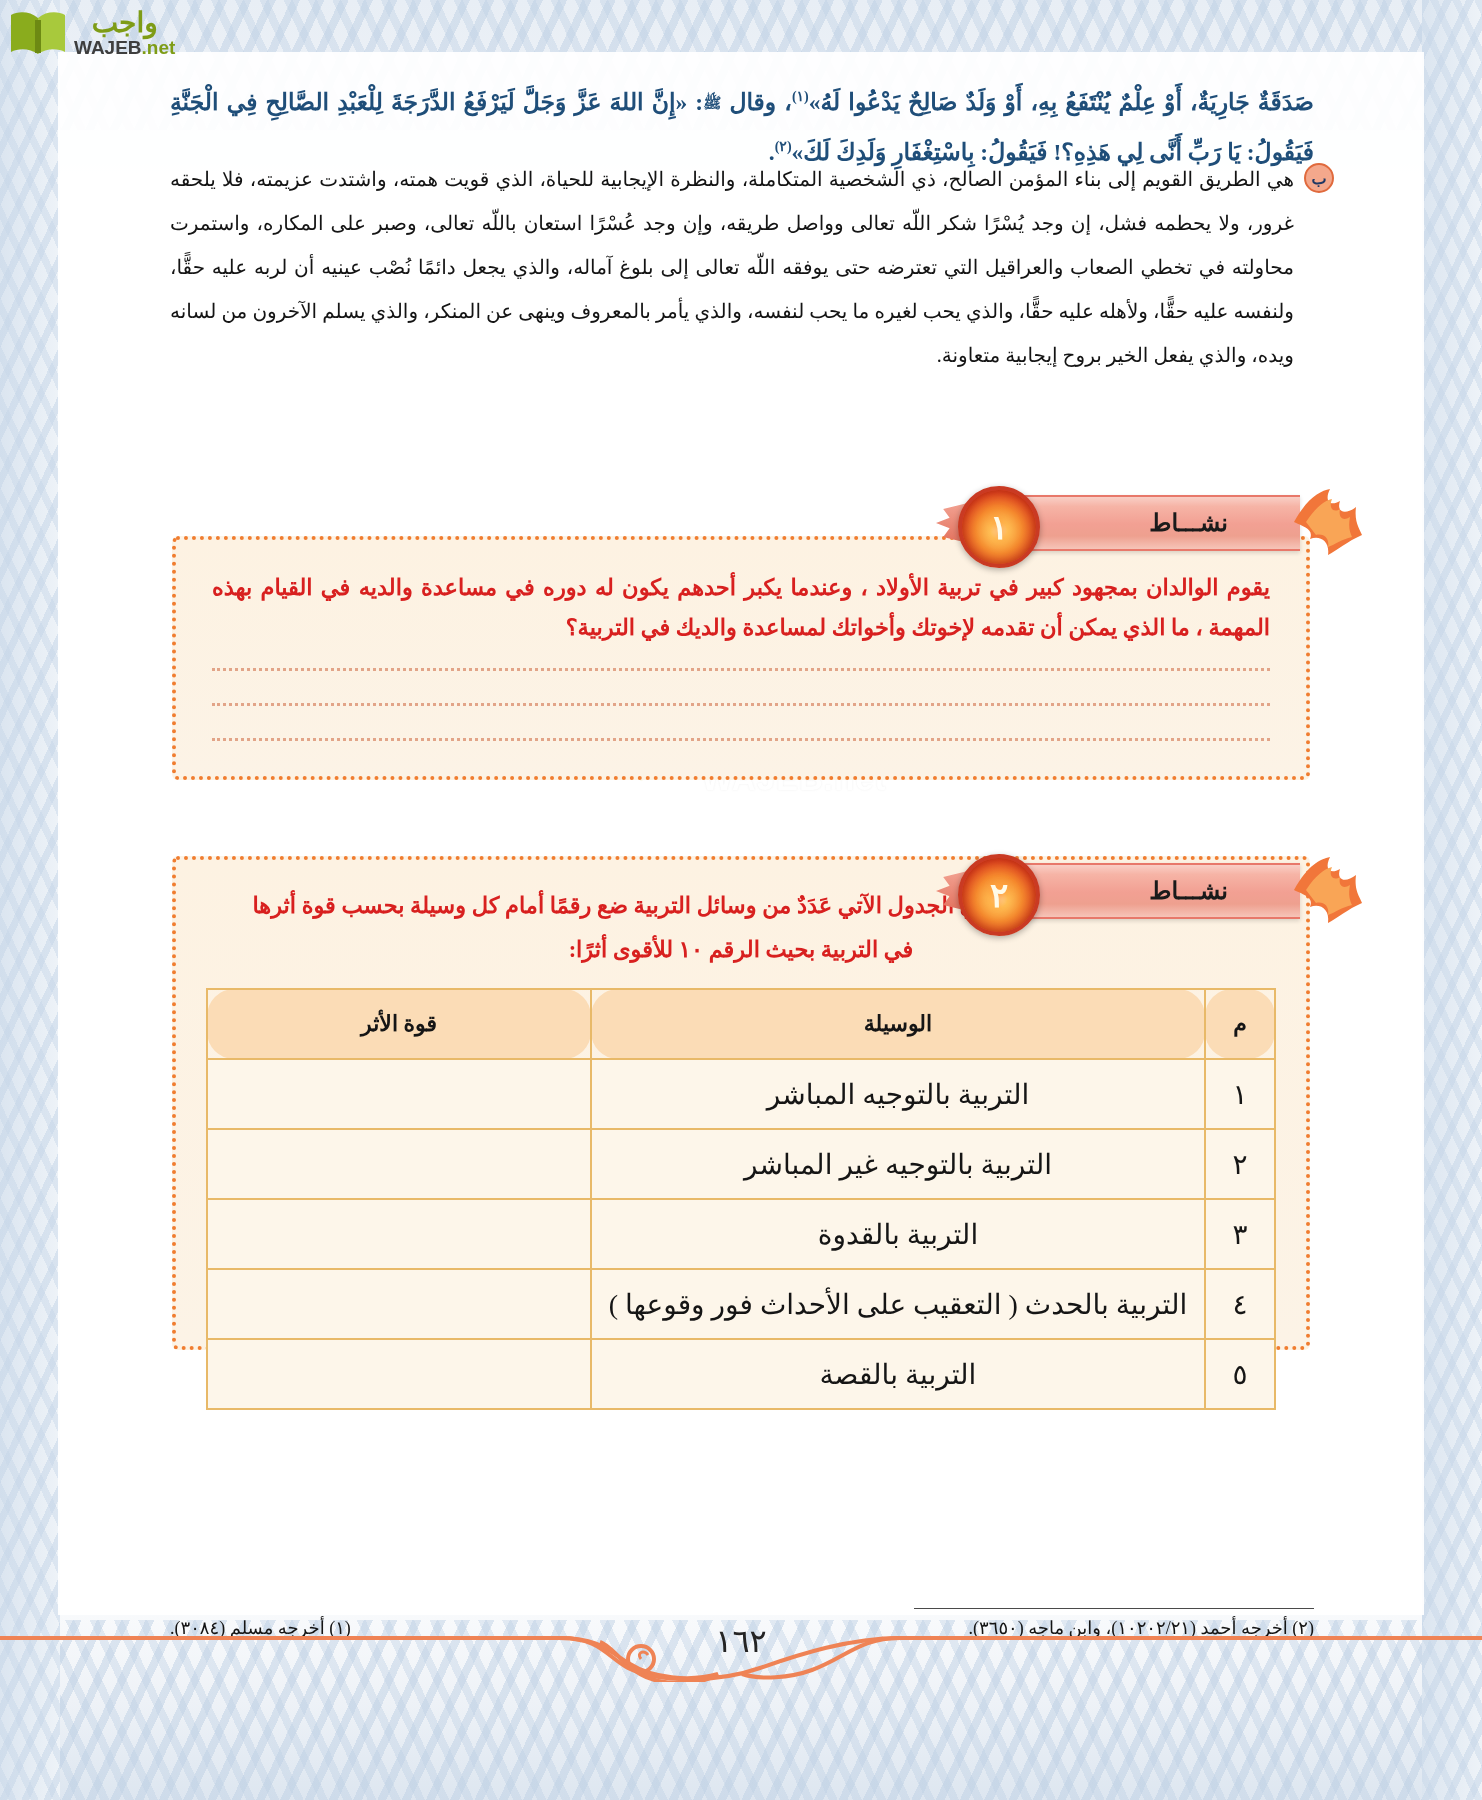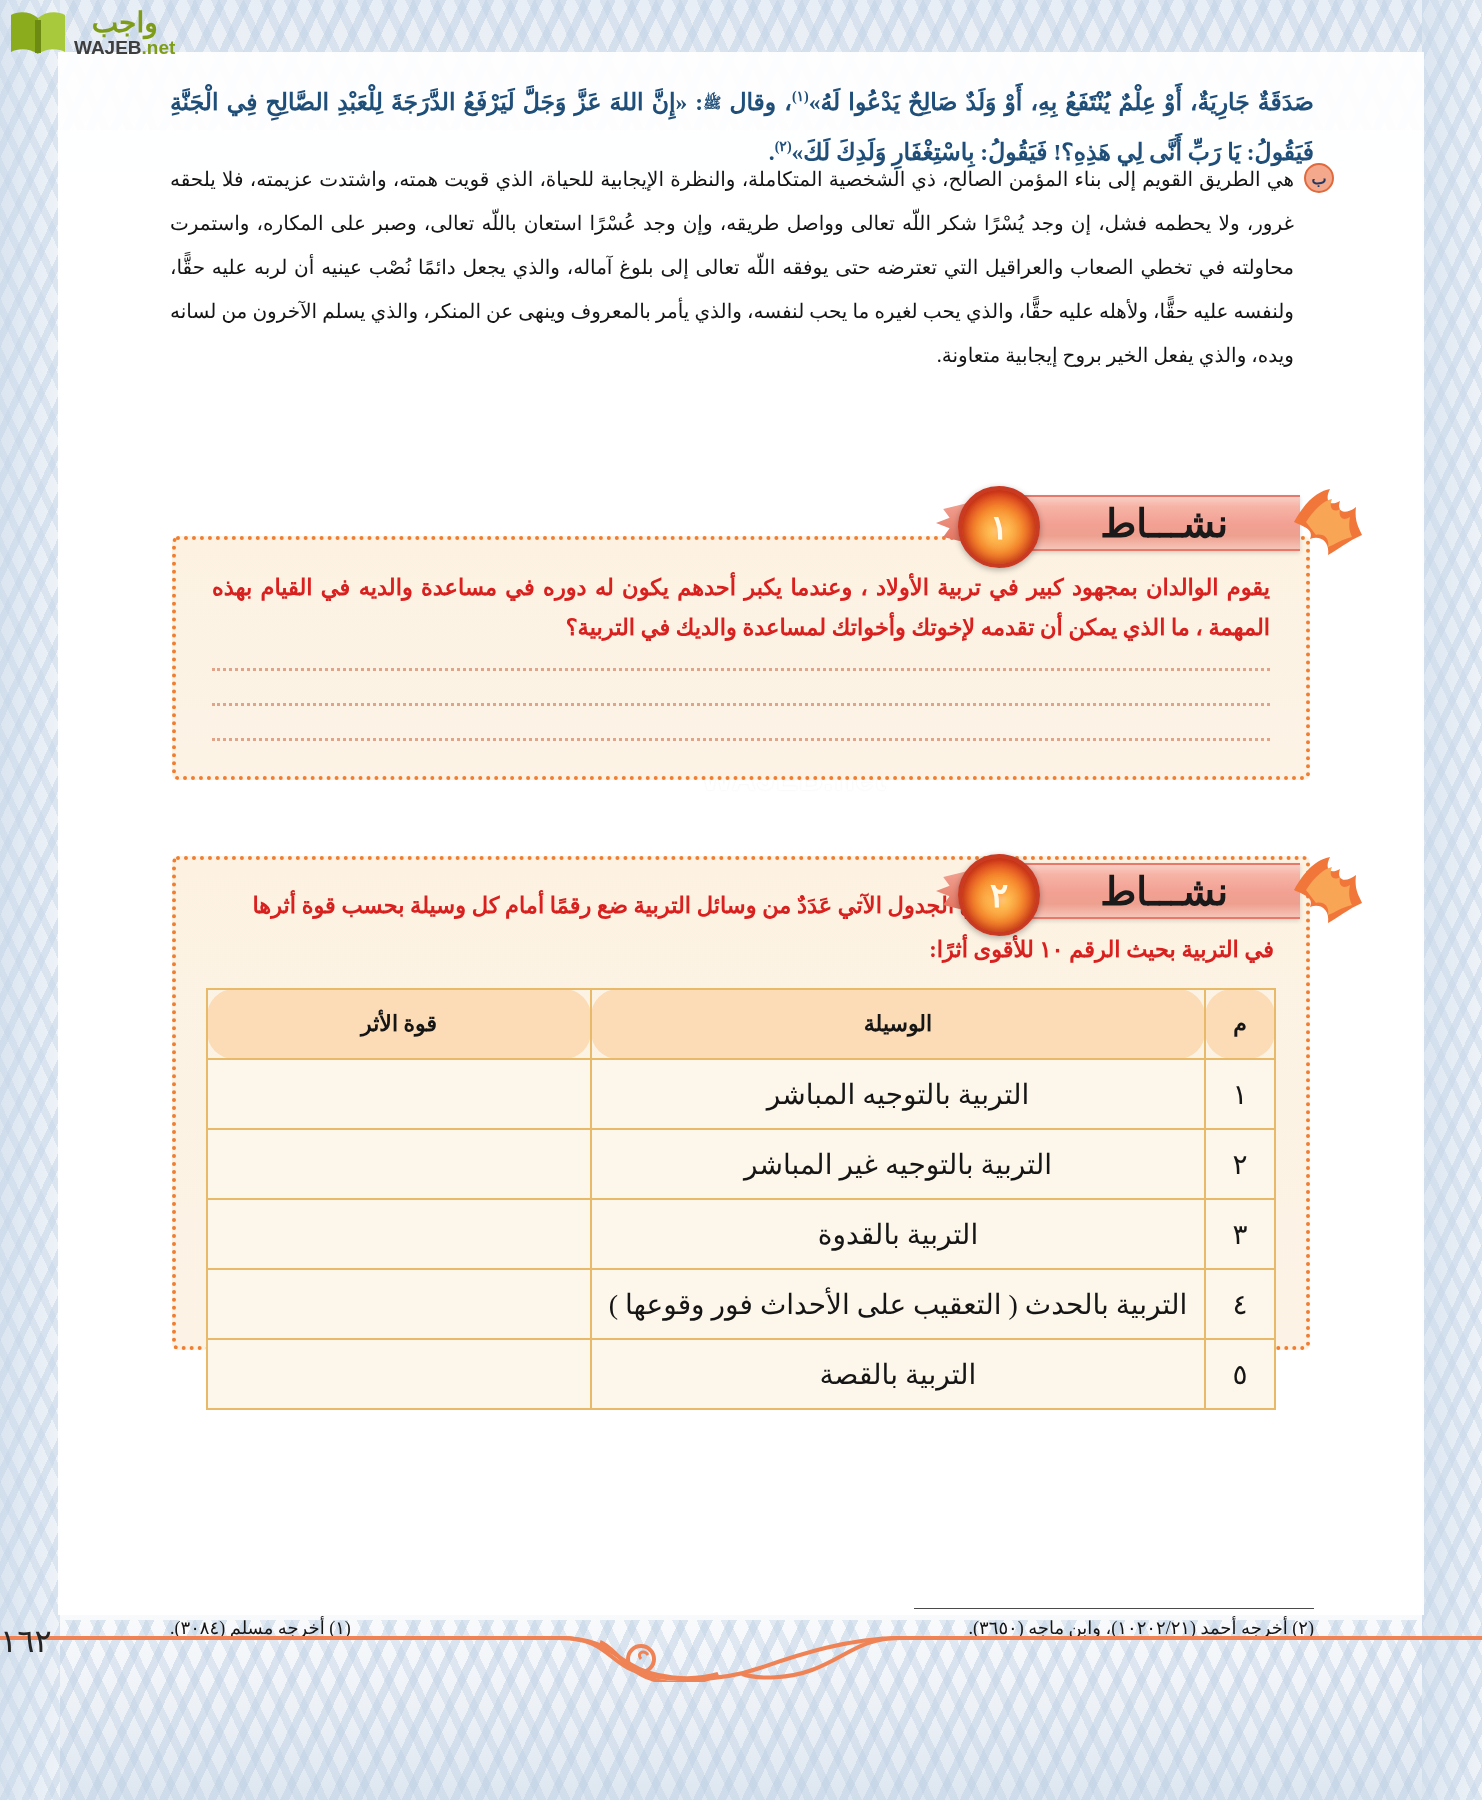--- a/index.html
+++ b/index.html
@@ -198,21 +198,21 @@
     border-bottom: 2px solid #e8786a;
     border-radius: 4px 0 0 4px;
     display: flex;
     align-items: center;
     justify-content: flex-start;
     padding-right: 16px;
     box-shadow: 0 2px 4px rgba(0,0,0,.14);
   }
   .banner-word {
     font-family: "Liberation Sans", sans-serif;
-    font-size: 39px;
+    font-size: 24px;
     font-weight: bold;
     color: #1a1a1a;
     letter-spacing: 1px;
     margin-right: 56px;
     white-space: nowrap;
   }
   .flame-disc {
     position: absolute;
     left: -26px;
     top: -11px;
@@ -333,21 +333,21 @@
     left: 0;
     right: 0;
     bottom: 118px;
     height: 70px;
     z-index: 10;
   }
   .page-no {
     position: absolute;
     left: 0; right: 0;
     bottom: 140px;
-    text-align: left;
+    text-align: center;
     font-size: 32px;
     color: #242424;
     font-family: "Liberation Serif", serif;
     z-index: 12;
   }
 
   
   .center-wm {
     position: absolute;
     left: 50%;
@@ -473,21 +473,21 @@
                  C 24 40, 14 38, 4 33 Z" fill="#f1763a"></path>
         <path d="M16 33 C 26 18, 34 12, 42 10 C 38 20, 44 24, 50 20 C 48 30, 54 32, 60 28
                  C 58 38, 60 44, 62 48 C 52 50, 44 56, 38 58 C 40 48, 32 44, 26 46 Z" fill="#f9a556"></path>
       </svg>
     </div>
   </div>
 
   <div class="activity-box" style="right:172px; left:172px; top:856px; height:486px;">
     <div style="padding:26px 32px 0 32px;">
       <div class="activity-q">تتعدد أساليب التربية ووسائلها ، في الجدول الآتي عَدَدٌ من وسائل التربية ضع رقمًا أمام كل وسيلة بحسب قوة أثرها</div>
-      <div class="activity-q" style="margin-top:4px;">في التربية بحيث الرقم ١٠ للأقوى أثرًا:</div>
+      <div class="activity-q" style="text-align:center; margin-top:4px;">في التربية بحيث الرقم ١٠ للأقوى أثرًا:</div>
     </div>
 
     <div style="padding:18px 30px 0 30px;">
       <table class="methods">
         <thead>
           <tr>
             <th class="col-num">م</th>
             <th>الوسيلة</th>
             <th class="col-eff">قوة الأثر</th>
           </tr>

